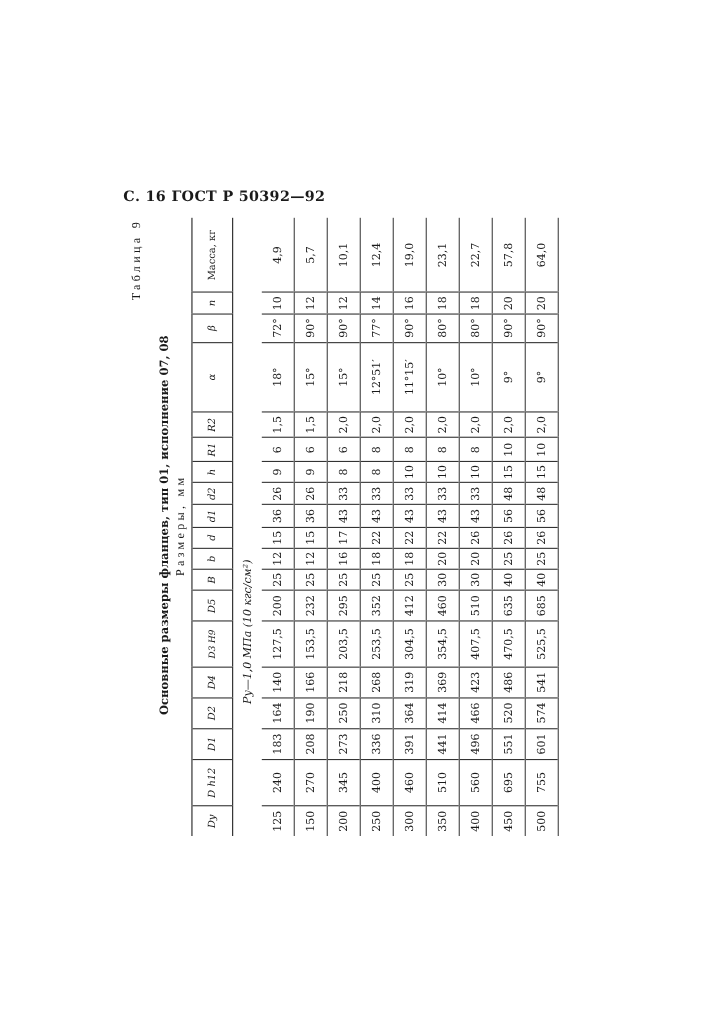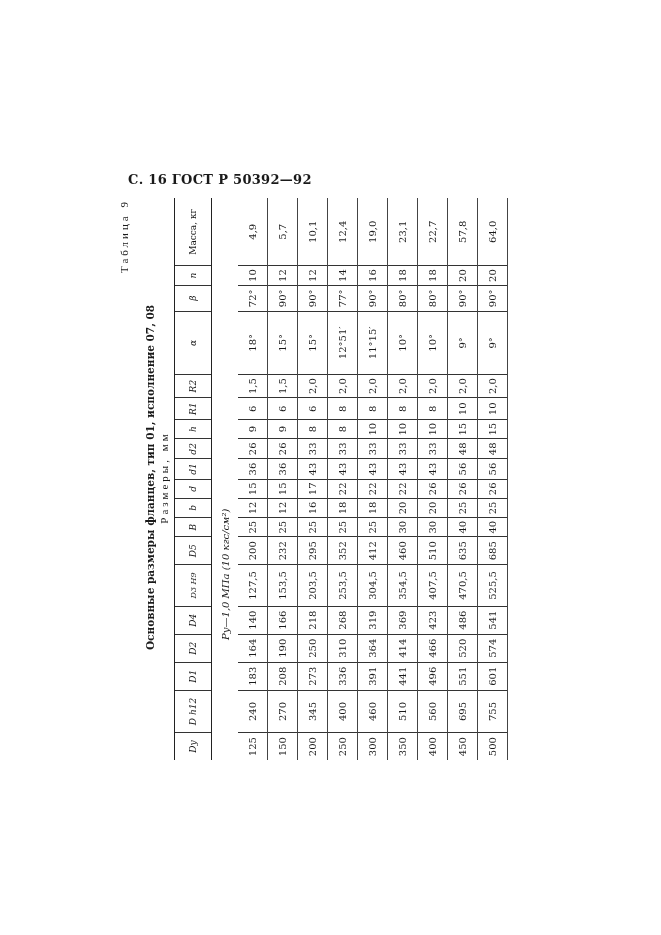--- a/index.html
+++ b/index.html
@@ -1,18 +1,18 @@
 <!DOCTYPE html>
 <html><head>
 <meta charset="utf-8">
 <style>
   html, body { margin: 0; padding: 0; background: #ffffff; }
   body { width: 661px; height: 935px; position: relative; overflow: hidden;
          font-family: "Liberation Serif", serif; color: #1a1a1a; }
-  .page-header { position: absolute; left: 128px; top: 172px; font-size: 13px;
+  .page-header { position: absolute; left: 112px; top: 172px; font-size: 13px;
                  font-weight: bold; letter-spacing: 0.3px; font-family: "DejaVu Serif", serif; }
   
   .rot { position: absolute; left: 118px; top: 760px; width: 565px; height: 392px;
          transform-origin: 0 0; transform: rotate(-90deg); }
   .tbl-label { position: absolute; right: 4px; top: 0; font-size: 11px; letter-spacing: 3px; }
   .tbl-title { position: absolute; left: 0; width: 565px; top: 26px; text-align: center;
                font-size: 11.5px; font-weight: bold; font-family: "DejaVu Serif", serif; font-size: 10.5px; }
   .tbl-sub { position: absolute; left: 0; width: 565px; top: 40px; text-align: center;
              font-size: 11px; letter-spacing: 3px; }
   table { position: absolute; left: 0; top: 56px; width: 562px; border-collapse: collapse;

